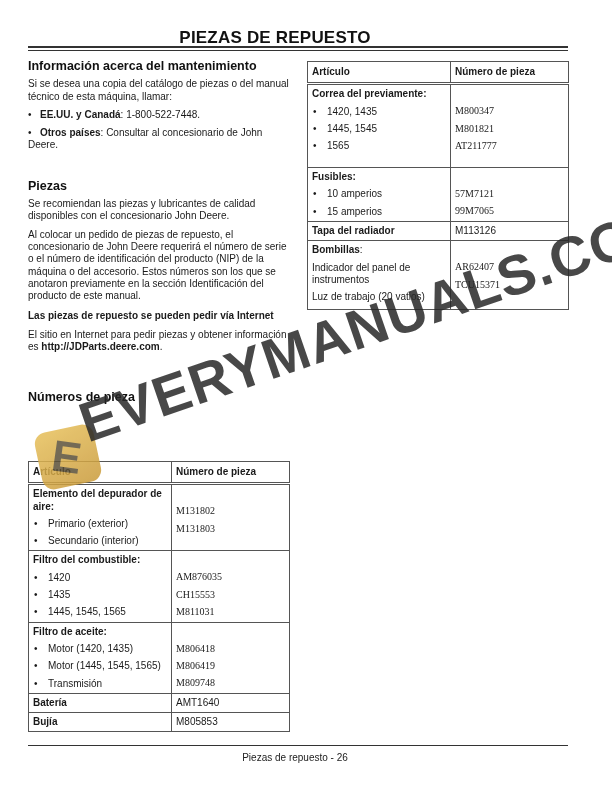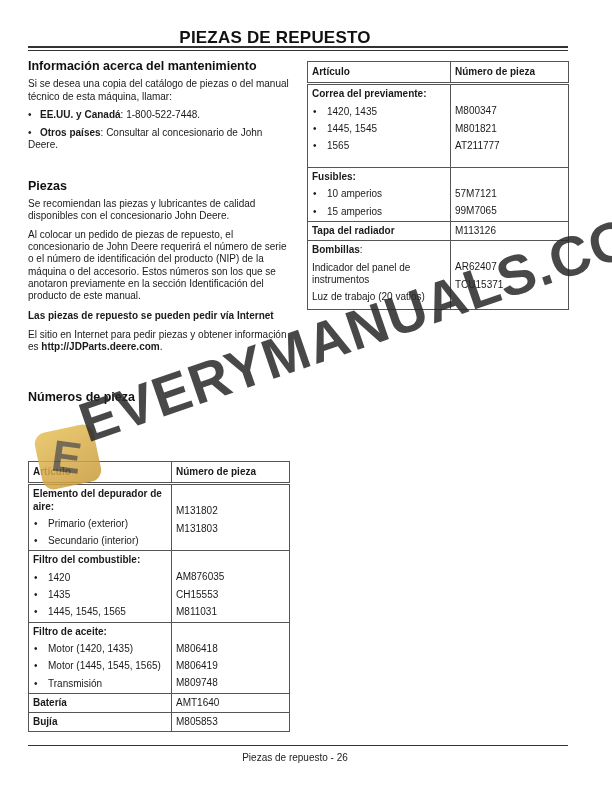--- a/index.html
+++ b/index.html
@@ -17,21 +17,21 @@
   .bold { font-weight:bold; }
   .h3 { font-weight:bold; font-size:10px; margin:0 0 6px 0; }
 
   table.parts { border-collapse:collapse; font-size:10px; line-height:12.3px; position:absolute; }
   table.parts td, table.parts th { border:1px solid #555; vertical-align:top; padding:3px 4px 3px 4px; text-align:left; }
   table.parts th { font-weight:bold; padding:4px 4px 4px 4px; }
   table.parts thead tr th { border-bottom:3px double #555; }
   .cat { font-weight:bold; margin-bottom:5px; }
   .li { margin-bottom:5px; white-space:nowrap; }
   .li .dot { display:inline-block; width:14px; padding-left:1px; }
-  .num { margin-bottom:5px; }
+  .num { margin-bottom:5px;font-family:Liberation Serif, serif; }
   .sub { margin-bottom:5px; }
 
   #right-table { left:307px; top:61px; width:262px; }
   #right-table col.c1 { width:143px; }
   #left-table { left:28px; top:461px; width:262px; }
   #left-table col.c1 { width:143px; }
 
   .footer-rule { position:absolute; left:28px; width:540px; top:745px; border-top:1px solid #333; }
   .footer { position:absolute; left:0; width:590px; top:752px; text-align:center; font-size:10px; color:#222; }
 

